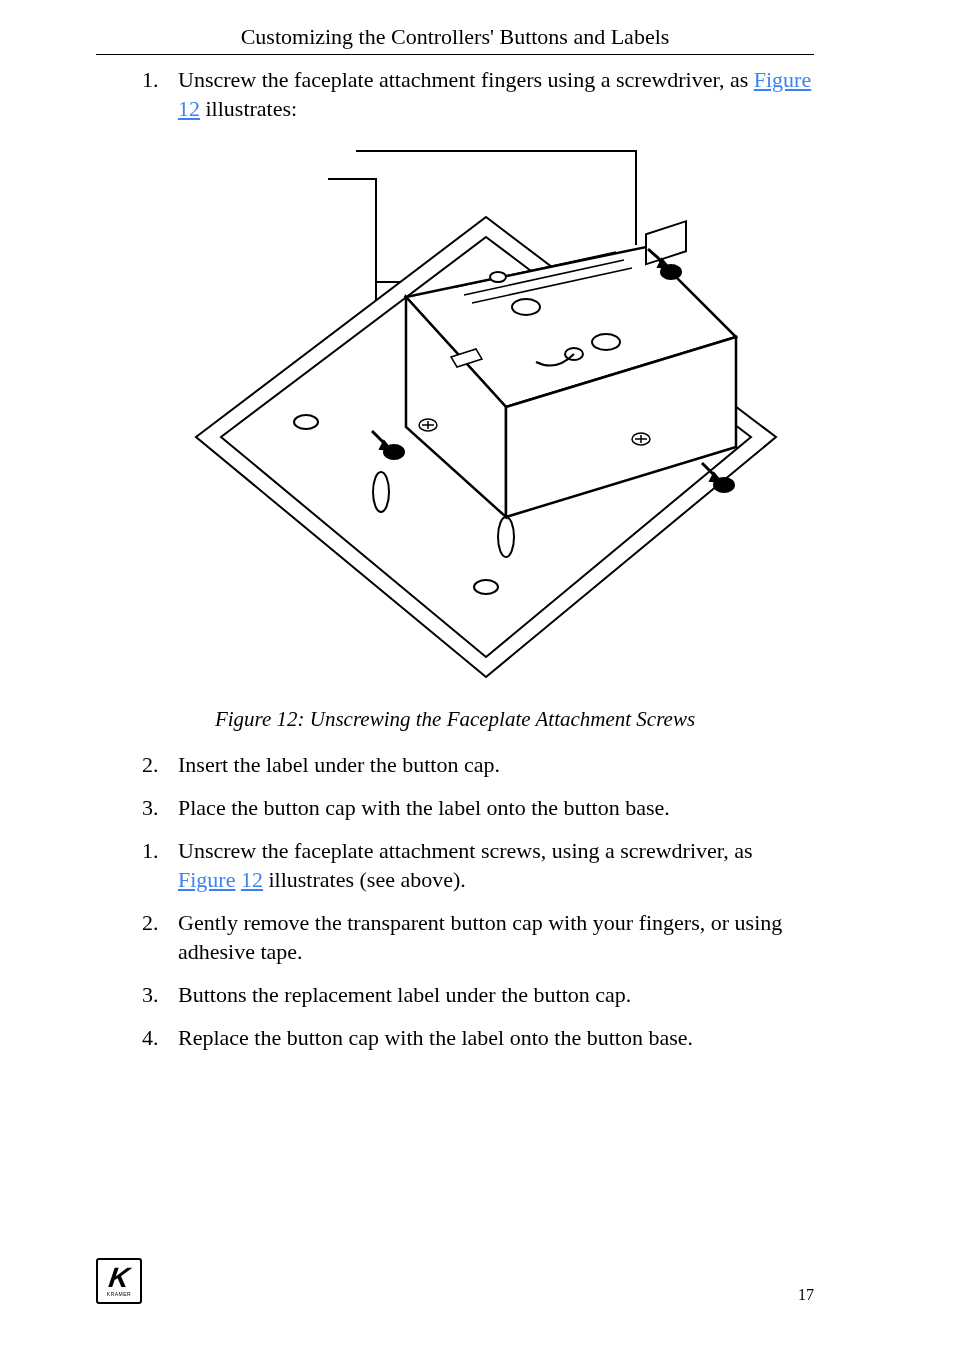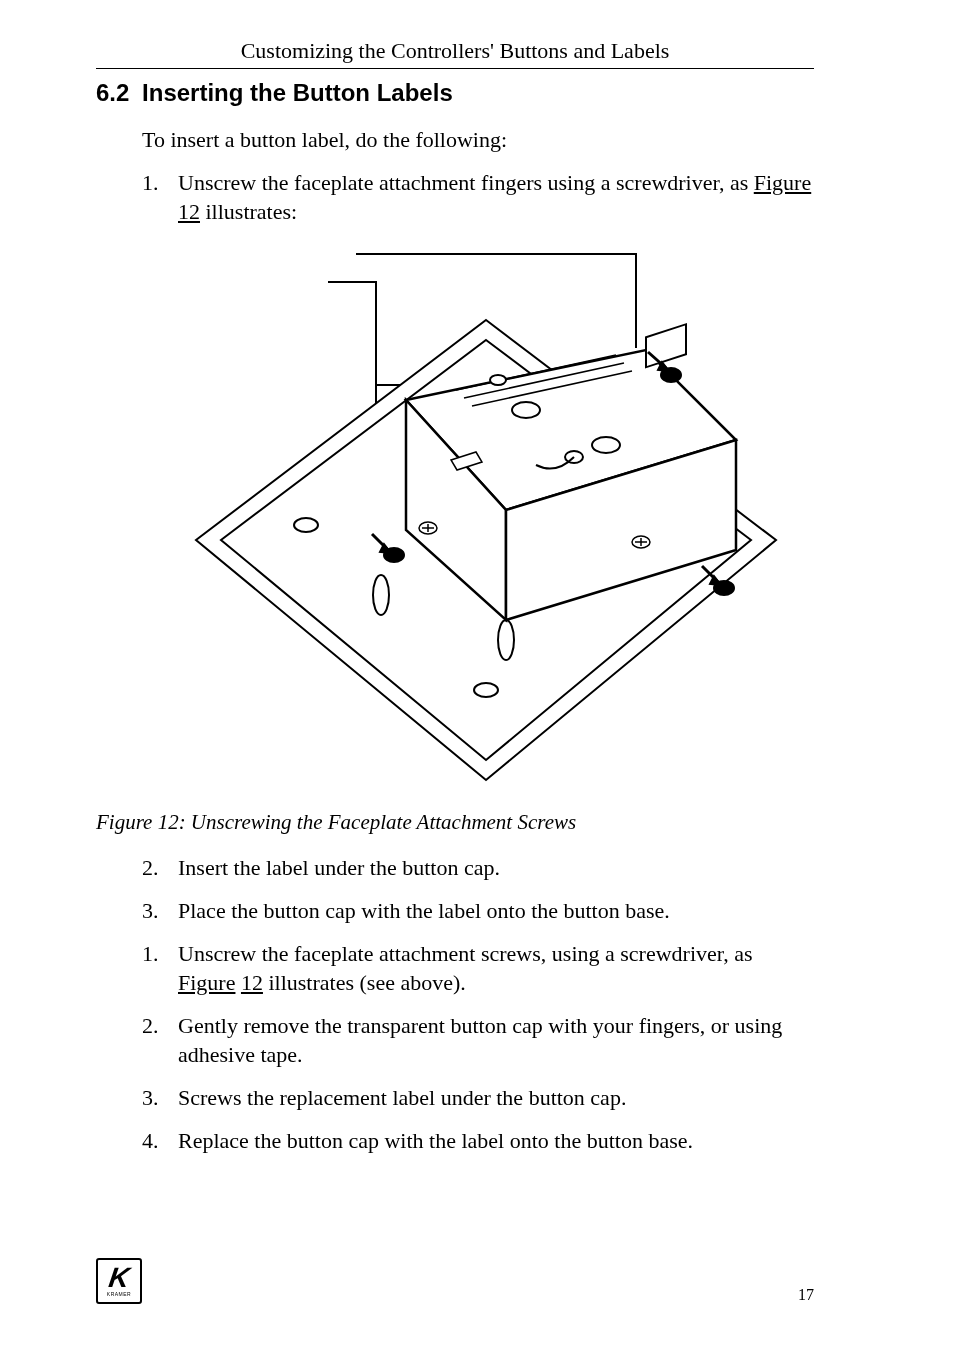--- a/index.html
+++ b/index.html
@@ -10,21 +10,21 @@
     height: 1354px;
     font-family: "Times New Roman", Times, serif;
     background: #fff;
     color: #000;
   }
   .page {
     position: relative;
     width: 910px;
     height: 1354px;
     box-sizing: border-box;
-    padding: 38px 96px 0 96px;
+    padding: 24px 96px 0 96px;
   }
   .running-head {
     text-align: center;
     font-size: 22px;
     padding-bottom: 4px;
   }
   .hr {
     border: none;
     border-top: 1.5px solid #000;
     margin: 0 0 10px 0;
@@ -53,21 +53,21 @@
     font-size: 22px;
     line-height: 1.32;
     margin: 0 0 14px 0;
     display: flex;
   }
   ol.steps > li .n {
     min-width: 36px;
   }
   ol.steps > li .t { flex: 1; }
   .link {
-    color: #000000;
+    color: #3b82f6;
   }
   .figure-wrap {
     position: relative;
     height: 560px;
     margin: 0 0 10px 0;
   }
   .annot {
     position: absolute;
     left: 0;
     top: 0;
@@ -82,20 +82,21 @@
     fill: none;
   }
   .diagram {
     position: absolute;
     left: 80px;
     top: 40px;
     width: 620px;
     height: 510px;
   }
   .caption {
+    text-align: center;
     font-style: italic;
     font-size: 21px;
     margin: 0 0 18px 0;
   }
   .footer {
     position: absolute;
     left: 96px;
     right: 96px;
     bottom: 50px;
     display: flex;
@@ -130,27 +131,22 @@
   }
 </style>
 </head>
 <body>
 
 <div class="page">
 
   <div class="running-head">Customizing the Controllers' Buttons and Labels</div>
   <hr class="hr">
 
-  <div class="h2">
-    <span class="num">6.2</span>
-    <span>Inserting the Button Labels</span>
-  </div>
 
   <div class="body-indent">
-    <p class="para">To insert a button label, do the following:</p>
 
     <ol class="steps">
       <li>
         <span class="n">1.</span>
         <span class="t">
           <span>Unscrew the faceplate attachment fingers using a screwdriver, as </span><a class="link" href="#">Figure</a><span> </span><a class="link" href="#">12</a><span> illustrates:</span>
         </span>
       </li>
     </ol>
   </div>
@@ -260,21 +256,21 @@
         <span class="t">
           <span>Unscrew the faceplate attachment screws, using a screwdriver, as </span><a class="link" href="#">Figure</a><span> </span><a class="link" href="#">12</a><span> illustrates (see above).</span>
         </span>
       </li>
       <li>
         <span class="n">2.</span>
         <span class="t">Gently remove the transparent button cap with your fingers, or using adhesive tape.</span>
       </li>
       <li>
         <span class="n">3.</span>
-        <span class="t">Screws the replacement label under the button cap.</span>
+        <span class="t">Buttons the replacement label under the button cap.</span>
       </li>
       <li>
         <span class="n">4.</span>
         <span class="t">Replace the button cap with the label onto the button base.</span>
       </li>
     </ol>
   </div>
 
   <div class="footer">
     <div class="logo-box">

